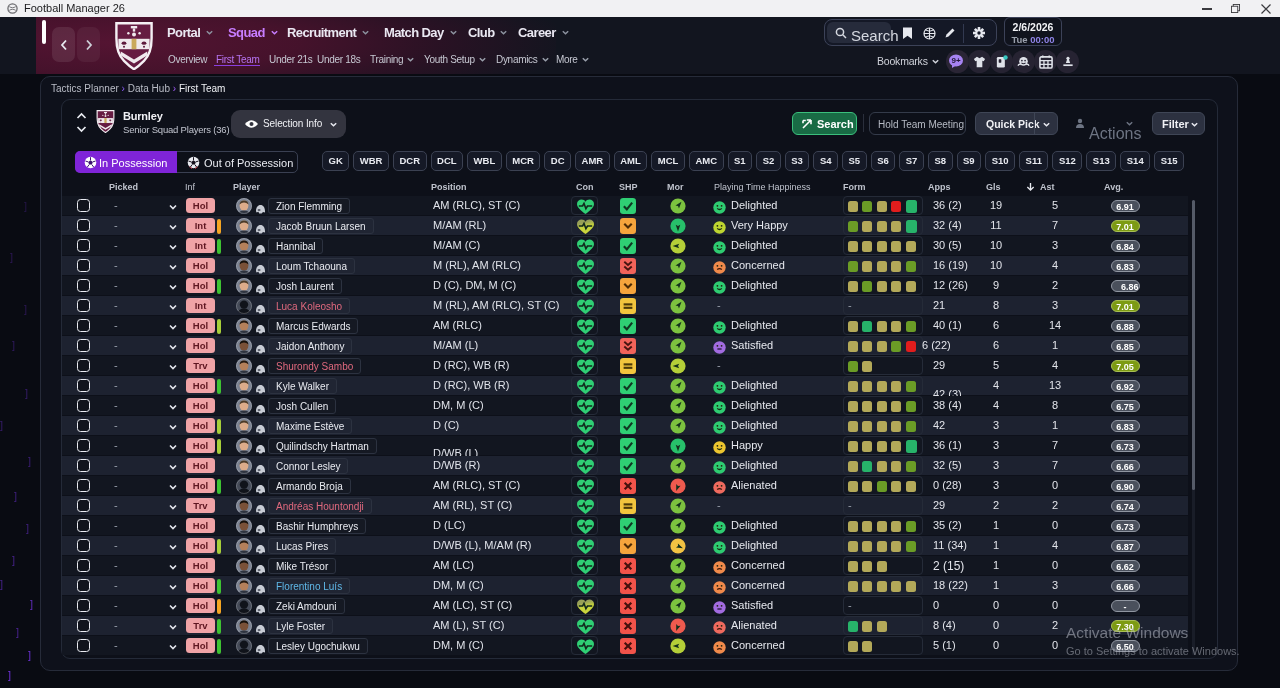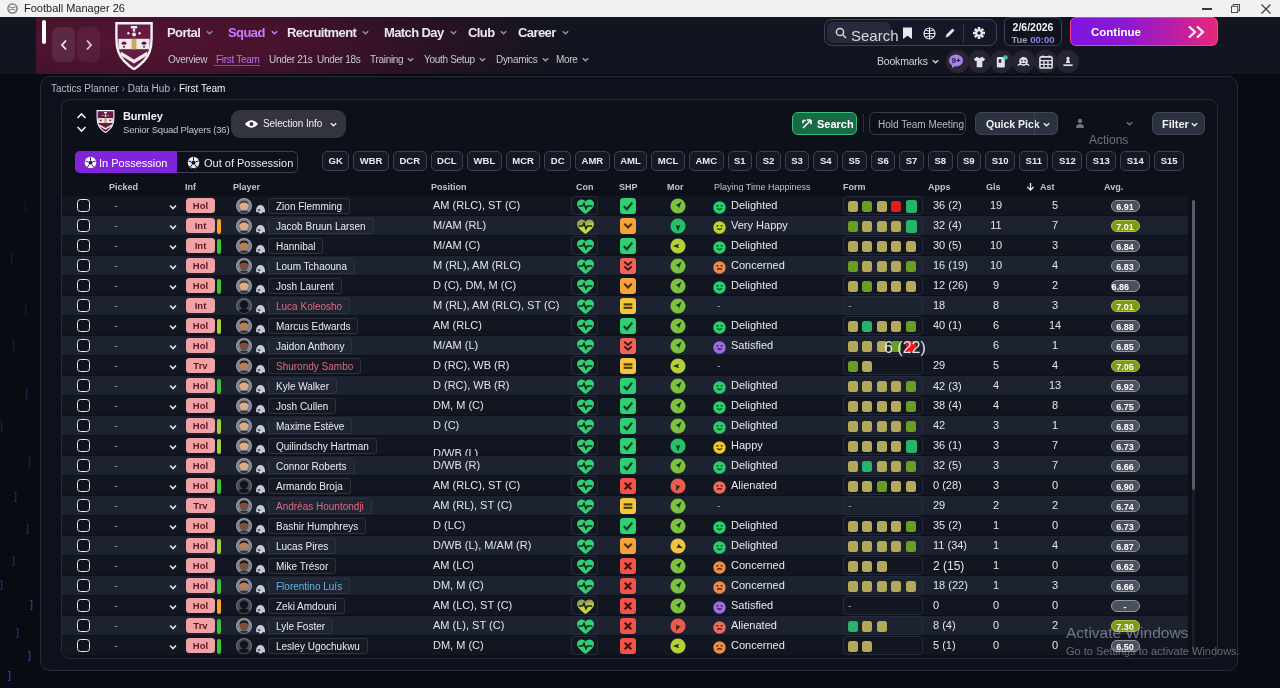--- a/index.html
+++ b/index.html
@@ -125,26 +125,20 @@
         <circle cx="7" cy="7" r="3.6" fill="#e6e8ee"></circle>
         <circle cx="7" cy="7" r="1.7" fill="#141826"></circle>
       </svg>
   </div>
 
   <div class="abs" style="left:1004px;top:0px;width:58px;height:29px;border:1px solid #3c4258;border-radius:6px;background:#10131d;text-align:center">
     <div style="font-size:10.5px;font-weight:700;color:#f2f3f6;margin-top:3px;letter-spacing:0px">2/6/2026</div>
     <div style="font-size:9.5px;margin-top:0.5px"><span style="color:#9aa0ac;font-weight:700">Tue</span> <span style="color:#8f83e8;font-weight:700">00:00</span></div>
   </div>
 
-  <div class="abs" style="left:1070px;top:0px;width:148px;height:29px;border:1px solid #ff3d9a;border-radius:6px;background:linear-gradient(90deg,#7d15e0 0%,#8d18d2 38%,#b81da8 68%,#e8267c 100%)">
-    <span class="abs" style="left:20px;top:8px;font-size:11.5px;font-weight:700;color:#fff">Continue</span>
-    <svg width="20" height="14" viewBox="0 0 20 14" style="position:absolute;left:116px;top:7px">
-        <path d="M2 1.5 L8 7 L2 12.5 M10 1.5 L16 7 L10 12.5" stroke="#fff" stroke-width="2.2" fill="none"></path>
-      </svg>
-  </div>
 
   <span class="abs" style="left:877px;top:37.5px;font-size:10.5px;color:#d0d2da;letter-spacing:-0.2px">Bookmarks</span>
   <span class="abs" style="left:931px;top:40px">
       <svg width="9" height="9" viewBox="0 0 10 10" style="display:block">
         <path d="M2 3.5 L5 6.5 L8 3.5" stroke="#d0d2da" stroke-width="1.6" fill="none"></path>
       </svg>
     </span>
   <span class="icoc" style="left:946px;top:33px;background:transparent"></span>
   <span class="icoc" style="left:946px;top:33px;background:#2a2535">
       <svg width="19" height="15" viewBox="0 0 19 15">
@@ -265,21 +259,21 @@
       <svg width="9" height="9" viewBox="0 0 10 10" style="display:block">
         <path d="M2 3.5 L5 6.5 L8 3.5" stroke="#e9ebf1" stroke-width="1.6" fill="none"></path>
       </svg>
     </span>
 </div>
 <div class="abs" style="left:1069px;top:112px;width:67px;height:23px;border-radius:6px">
   <svg width="10" height="10" viewBox="0 0 10 10" style="position:absolute;left:6px;top:6px">
       <circle cx="5" cy="3" r="2.2" fill="#6d7483"></circle>
       <path d="M1 10 Q1 6 5 6 Q9 6 9 10 Z" fill="#6d7483"></path>
     </svg>
-  <span class="abs" style="left:20px;top:21px;font-size:12px;color:#6d7483">Actions</span>
+  <span class="abs" style="left:20px;top:13px;font-size:16px;color:#6d7483">Actions</span>
   <span class="abs" style="left:56px;top:7px">
       <svg width="9" height="9" viewBox="0 0 10 10" style="display:block">
         <path d="M2 3.5 L5 6.5 L8 3.5" stroke="#6d7483" stroke-width="1.6" fill="none"></path>
       </svg>
     </span>
 </div>
 <div class="abs" style="left:1152px;top:112px;width:53px;height:23px;background:#2c3140;border:1px solid #3f4656;border-radius:6px">
   <span class="abs" style="left:9px;top:4.5px;font-size:11px;font-weight:700;color:#f0f1f5">Filter</span>
   <span class="abs" style="left:37px;top:7px">
       <svg width="9" height="9" viewBox="0 0 10 10" style="display:block">
@@ -302,21 +296,21 @@
       <path d="M6.5 4.2 V1.2 M8.8 5.9 L11.6 5 M7.9 8.6 L9.6 11 M5.1 8.6 L3.4 11 M4.2 5.9 L1.4 5" stroke="#17121e" stroke-width="1"></path>
       <path d="M2.5 10.8 L5 12.6 M10.5 10.8 L8 12.6" stroke="#c43a4a" stroke-width="1"></path>
     </svg>
   <span class="abs" style="left:128px;top:4.5px;font-size:11px;color:#e9ebf1">Out of Possession</span>
 </div>
 
 <div class="abs" style="left:322px;top:150px;white-space:nowrap"><span class="pp">GK</span><span class="pp">WBR</span><span class="pp">DCR</span><span class="pp">DCL</span><span class="pp">WBL</span><span class="pp">MCR</span><span class="pp">DC</span><span class="pp">AMR</span><span class="pp">AML</span><span class="pp">MCL</span><span class="pp">AMC</span><span class="pp">S1</span><span class="pp">S2</span><span class="pp">S3</span><span class="pp">S4</span><span class="pp">S5</span><span class="pp">S6</span><span class="pp">S7</span><span class="pp">S8</span><span class="pp">S9</span><span class="pp">S10</span><span class="pp">S11</span><span class="pp">S12</span><span class="pp">S13</span><span class="pp">S14</span><span class="pp">S15</span></div>
 
 <div class="abs" style="left:0px;top:182px;width:1280px;height:12px">
     <span style="position:absolute;left:109px;top:0;color:#bfc3cd;font-size:9px;font-weight:700">Picked</span>
-    <span style="position:absolute;left:185px;top:0;color:#bfc3cd;font-size:9px;font-weight:700">Inf</span>
+    <span style="position:absolute;left:185px;top:0;color:#bfc3cd;font-size:9px;font-weight:400">Inf</span>
     <span style="position:absolute;left:233px;top:0;color:#bfc3cd;font-size:9px;font-weight:700">Player</span>
     <span style="position:absolute;left:431px;top:0;color:#bfc3cd;font-size:9px;font-weight:700">Position</span>
     <span style="position:absolute;left:576px;top:0;color:#bfc3cd;font-size:9px;font-weight:700">Con</span>
     <span style="position:absolute;left:619px;top:0;color:#bfc3cd;font-size:9px;font-weight:700">SHP</span>
     <span style="position:absolute;left:667px;top:0;color:#bfc3cd;font-size:9px;font-weight:700">Mor</span>
     <span style="position:absolute;left:714px;top:0;color:#bfc3cd;font-size:9px;font-weight:400">Playing Time Happiness</span>
     <span style="position:absolute;left:843px;top:0;color:#bfc3cd;font-size:9px;font-weight:700">Form</span>
     <span style="position:absolute;left:928px;top:0;color:#bfc3cd;font-size:9px;font-weight:700">Apps</span>
     <span style="position:absolute;left:986px;top:0;color:#bfc3cd;font-size:9px;font-weight:700">Gls</span>
     <span style="position:absolute;left:1040px;top:0;color:#bfc3cd;font-size:9px;font-weight:700">Ast</span>
@@ -611,21 +605,21 @@
     <span style="position:absolute;left:669px;top:3px;color:#e6e8ee;font-size:11px">Delighted</span>
     <span class="fbox"></span>
     <i style="position:absolute;left:786px;top:4.5px;width:10px;height:11px;border-radius:2.5px;background:#b3a959"></i>
     <i style="position:absolute;left:800.4px;top:4.5px;width:10px;height:11px;border-radius:2.5px;background:#6b9c26"></i>
     <i style="position:absolute;left:814.8px;top:4.5px;width:10px;height:11px;border-radius:2.5px;background:#b3a959"></i>
     <i style="position:absolute;left:829.1999999999999px;top:4.5px;width:10px;height:11px;border-radius:2.5px;background:#b3a959"></i>
     <i style="position:absolute;left:843.5999999999999px;top:4.5px;width:10px;height:11px;border-radius:2.5px;background:#b3a959"></i>
     <span style="position:absolute;left:871px;top:3px;color:#e2e4ea;font-size:11px">12 (26)</span>
     <span style="position:absolute;left:914px;top:3px;width:40px;text-align:center;color:#e2e4ea;font-size:11px">9</span>
     <span style="position:absolute;left:973px;top:3px;width:40px;text-align:center;color:#e2e4ea;font-size:11px">2</span>
-    <span style="position:absolute;left:1048.5px;top:3.5px;width:29px;height:12px;border-radius:7px;background:#4a505c;border:1px solid #9096a1;color:#fff;font-size:9px;font-weight:700;text-align:left;line-height:12px">6.86</span>
+    <span style="position:absolute;left:1048.5px;top:3.5px;width:29px;height:12px;border-radius:7px;background:#4a505c;border:1px solid #9096a1;color:#fff;font-size:9px;font-weight:700;text-align:right;line-height:12px">6.86</span>
   </div>
 <div class="row" style="top:296px;background:#1d2230">
     <span class="cb"></span>
     <span style="position:absolute;left:52px;top:3px;color:#9aa0ac;font-size:11px">-</span>
     <span style="position:absolute;left:106px;top:5.5px">
       <svg width="10" height="10" viewBox="0 0 10 10" style="display:block">
         <path d="M2 3.5 L5 6.5 L8 3.5" stroke="#e3e5ec" stroke-width="1.6" fill="none"></path>
       </svg>
     </span>
     <span class="inf">Int</span>
@@ -660,21 +654,21 @@
       </svg></span>
     <span style="position:absolute;left:608px;top:2px"><svg width="16" height="16" viewBox="0 0 16 16">
         <circle cx="8" cy="8" r="7.6" fill="#7cc23f"></circle>
         <g transform="rotate(40 8 8)">
           <path d="M8 2.6 L10.3 9.2 L8 8 L5.7 9.2 Z" fill="#14301d"></path>
         </g>
       </svg></span>
     <span style="position:absolute;left:655px;top:3px;color:#9aa0ac;font-size:11px">-</span>
     <span class="fbox"></span>
     <span style="position:absolute;left:786px;top:3px;color:#9aa0ac;font-size:11px">-</span>
-    <span style="position:absolute;left:871px;top:3px;color:#e2e4ea;font-size:11px">18</span>
+    <span style="position:absolute;left:871px;top:3px;color:#e2e4ea;font-size:11px">21</span>
     <span style="position:absolute;left:914px;top:3px;width:40px;text-align:center;color:#e2e4ea;font-size:11px">8</span>
     <span style="position:absolute;left:973px;top:3px;width:40px;text-align:center;color:#e2e4ea;font-size:11px">3</span>
     <span style="position:absolute;left:1048.5px;top:3.5px;width:29px;height:12px;border-radius:7px;background:#7d9b13;border:1px solid #a9bf55;color:#fff;font-size:9px;font-weight:700;text-align:center;line-height:12px">7.01</span>
   </div>
 <div class="row" style="top:316px;background:#121620">
     <span class="cb"></span>
     <span style="position:absolute;left:52px;top:3px;color:#9aa0ac;font-size:11px">-</span>
     <span style="position:absolute;left:106px;top:5.5px">
       <svg width="10" height="10" viewBox="0 0 10 10" style="display:block">
         <path d="M2 3.5 L5 6.5 L8 3.5" stroke="#e3e5ec" stroke-width="1.6" fill="none"></path>
@@ -775,21 +769,21 @@
         <circle cx="8.6" cy="4.8" r=".9" fill="#20240f"></circle>
         <path d="M4.4 8 L8.6 8" stroke="#241436" stroke-width="1.3" fill="none"></path>
       </svg></span>
     <span style="position:absolute;left:669px;top:3px;color:#e6e8ee;font-size:11px">Satisfied</span>
     <span class="fbox"></span>
     <i style="position:absolute;left:786px;top:4.5px;width:10px;height:11px;border-radius:2.5px;background:#b3a959"></i>
     <i style="position:absolute;left:800.4px;top:4.5px;width:10px;height:11px;border-radius:2.5px;background:#b3a959"></i>
     <i style="position:absolute;left:814.8px;top:4.5px;width:10px;height:11px;border-radius:2.5px;background:#b3a959"></i>
     <i style="position:absolute;left:829.1999999999999px;top:4.5px;width:10px;height:11px;border-radius:2.5px;background:#6b9c26"></i>
     <i style="position:absolute;left:843.5999999999999px;top:4.5px;width:10px;height:11px;border-radius:2.5px;background:#e11d1d"></i>
-    <span style="position:absolute;left:822px;top:3px;color:#e2e4ea;font-size:16px">6 (22)</span>
+    <span style="position:absolute;left:860px;top:3px;color:#e2e4ea;font-size:11px">6 (22)</span>
     <span style="position:absolute;left:914px;top:3px;width:40px;text-align:center;color:#e2e4ea;font-size:11px">6</span>
     <span style="position:absolute;left:973px;top:3px;width:40px;text-align:center;color:#e2e4ea;font-size:11px">1</span>
     <span style="position:absolute;left:1048.5px;top:3.5px;width:29px;height:12px;border-radius:7px;background:#4a505c;border:1px solid #9096a1;color:#fff;font-size:9px;font-weight:700;text-align:center;line-height:12px">6.85</span>
   </div>
 <div class="row" style="top:356px;background:#121620">
     <span class="cb"></span>
     <span style="position:absolute;left:52px;top:3px;color:#9aa0ac;font-size:11px">-</span>
     <span style="position:absolute;left:106px;top:5.5px">
       <svg width="10" height="10" viewBox="0 0 10 10" style="display:block">
         <path d="M2 3.5 L5 6.5 L8 3.5" stroke="#e3e5ec" stroke-width="1.6" fill="none"></path>
@@ -882,21 +876,21 @@
         <circle cx="8.6" cy="4.8" r=".9" fill="#20240f"></circle>
         <path d="M4.2 7.4 Q6.5 9.6 8.8 7.4" stroke="#1c2a12" stroke-width="1.3" fill="none"></path>
       </svg></span>
     <span style="position:absolute;left:669px;top:3px;color:#e6e8ee;font-size:11px">Delighted</span>
     <span class="fbox"></span>
     <i style="position:absolute;left:786px;top:4.5px;width:10px;height:11px;border-radius:2.5px;background:#b3a959"></i>
     <i style="position:absolute;left:800.4px;top:4.5px;width:10px;height:11px;border-radius:2.5px;background:#b3a959"></i>
     <i style="position:absolute;left:814.8px;top:4.5px;width:10px;height:11px;border-radius:2.5px;background:#b3a959"></i>
     <i style="position:absolute;left:829.1999999999999px;top:4.5px;width:10px;height:11px;border-radius:2.5px;background:#b3a959"></i>
     <i style="position:absolute;left:843.5999999999999px;top:4.5px;width:10px;height:11px;border-radius:2.5px;background:#6b9c26"></i>
-    <span style="position:absolute;left:871px;top:4px;color:#e2e4ea;font-size:11px">42 (3)</span>
+    <span style="position:absolute;left:871px;top:12px;color:#e2e4ea;font-size:11px">42 (3)</span>
     <span style="position:absolute;left:914px;top:3px;width:40px;text-align:center;color:#e2e4ea;font-size:11px">4</span>
     <span style="position:absolute;left:973px;top:3px;width:40px;text-align:center;color:#e2e4ea;font-size:11px">13</span>
     <span style="position:absolute;left:1048.5px;top:3.5px;width:29px;height:12px;border-radius:7px;background:#4a505c;border:1px solid #9096a1;color:#fff;font-size:9px;font-weight:700;text-align:center;line-height:12px">6.92</span>
   </div>
 <div class="row" style="top:396px;background:#121620">
     <span class="cb"></span>
     <span style="position:absolute;left:52px;top:3px;color:#9aa0ac;font-size:11px">-</span>
     <span style="position:absolute;left:106px;top:5.5px">
       <svg width="10" height="10" viewBox="0 0 10 10" style="display:block">
         <path d="M2 3.5 L5 6.5 L8 3.5" stroke="#e3e5ec" stroke-width="1.6" fill="none"></path>
@@ -1082,21 +1076,21 @@
           <ellipse cx="8" cy="7.6" rx="4.4" ry="5" fill="#dcab8a"></ellipse>
           <path d="M3.6 6.4 Q3.8 2.4 8 2.4 Q12.2 2.4 12.4 6.4 Q10.4 4.6 8 4.6 Q5.6 4.6 3.6 6.4 Z" fill="#4a3b2a"></path>
           <path d="M2 16 Q3 12.4 8 12.4 Q13 12.4 14 16 Z" fill="#2e3440"></path>
         </g>
         <circle cx="8" cy="8" r="7.5" fill="none" stroke="rgba(255,255,255,0.22)"></circle>
       </svg></span>
     <span class="hico"><svg width="11" height="10" viewBox="0 0 11 10">
         <path d="M1 7.2 C1 3.4 2.8 1 5.5 1 C8.2 1 10 3.4 10 7.2 L10 8.6 L8 8 L6.6 9.4 L4.2 9.4 L3.4 7.8 L1.6 8.6 Z" fill="#c8ccd5"></path>
         <rect x="2.6" y="5.2" width="3" height="1.6" rx="0.8" fill="#3a404c"></rect>
       </svg></span>
-    <span class="nbox" style="color:#e9ebf1">Connor Roberts</span>
+    <span class="nbox" style="color:#e9ebf1">Connor Lesley</span>
     <span style="position:absolute;left:371px;top:3px;color:#e0e3ea;font-size:11px">D/WB (R)</span>
     <span class="hbox"></span>
     <span style="position:absolute;left:514px;top:2.5px"><svg width="19" height="16" viewBox="0 0 19 16">
         <path d="M9.5 15 C5.6 11.8 1 8.8 1 4.9 C1 2.1 3.2 .5 5.6 .5 C7.3 .5 8.8 1.4 9.5 2.7 C10.2 1.4 11.7 .5 13.4 .5 C15.8 .5 18 2.1 18 4.9 C18 8.8 13.4 11.8 9.5 15 Z" fill="#2fcf74"></path>
         <polyline points="2.8,7 6.6,7 8,4.4 9.9,9.7 11.5,7 16.2,7" fill="none" stroke="#13291d" stroke-width="1.6"></polyline>
       </svg></span>
     <span style="position:absolute;left:558px;top:2px"><svg width="16" height="16" viewBox="0 0 15 15">
         <rect x="0" y="0" width="15" height="15" rx="3" fill="#2fcf74"></rect>
         <path d="M3.6 7.8 L6.4 10.6 L11.4 4.4" stroke="#103822" stroke-width="2" fill="none"></path>
       </svg></span>

